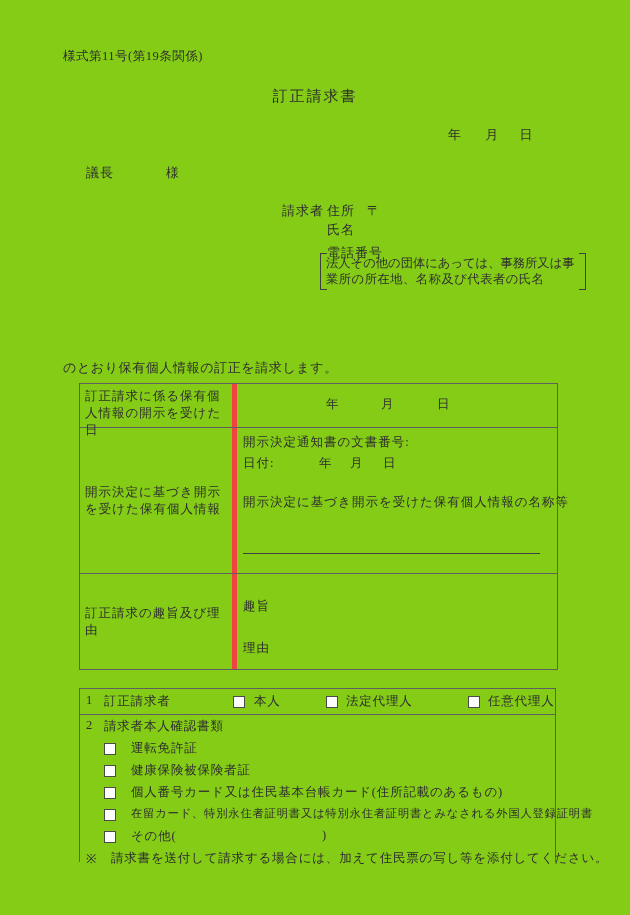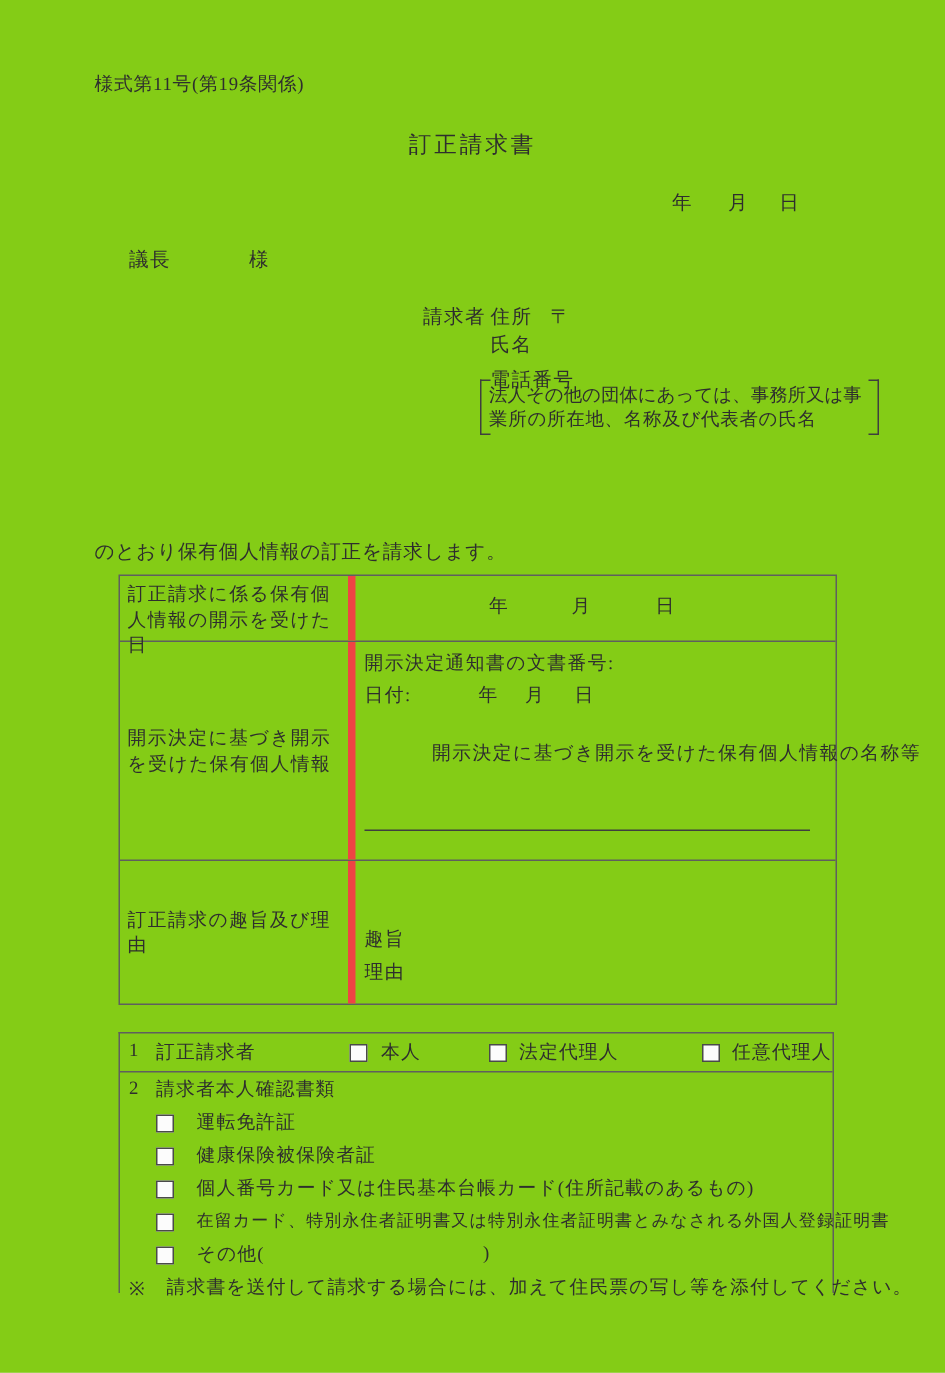--- a/index.html
+++ b/index.html
@@ -55,23 +55,23 @@
   .t1r3 { height:95px; }
   .t1 .cell-item { position:absolute; white-space:nowrap; letter-spacing:1px; }
   .r1-y { left:89px;  top:12px; }
   .r1-m { left:144px; top:12px; }
   .r1-d { left:200px; top:12px; }
   .r2-docnum  { left:6px;   top:6px;  }
   .r2-datelab { left:6px;   top:27px; }
   .r2-y { left:82px;  top:27px; }
   .r2-m { left:113px; top:27px; }
   .r2-d { left:146px; top:27px; }
-  .r2-caption { left:6px; top:66px;margin-left:45px; }
+  .r2-caption { left:6px; top:66px; }
   .fill-line { position:absolute; left:6px; top:125px; width:297px; border-top:1px solid #3f3f3f; }
-  .r3-purport { left:6px; top:24px;margin-top:20px; }
+  .r3-purport { left:6px; top:24px; }
   .r3-reason  { left:6px; top:66px; }
 
   
   .t2 { position:absolute; left:79px; top:688px; width:477px; box-sizing:border-box;
         border:1px solid #5f5f5f; border-bottom:none; font-size:12.5px; }
   .t2r1 { position:relative; height:25px; border-bottom:1px solid #5f5f5f; }
   .t2r2 { position:relative; height:147px; }
   .t2 .cell-item { position:absolute; white-space:nowrap; letter-spacing:0.8px; }
   .cb { position:absolute; width:10px; height:10px; border:1px solid #4a4a4a; background:#fcfcfc; }
   .t2r1 .txt { top:4px; }

